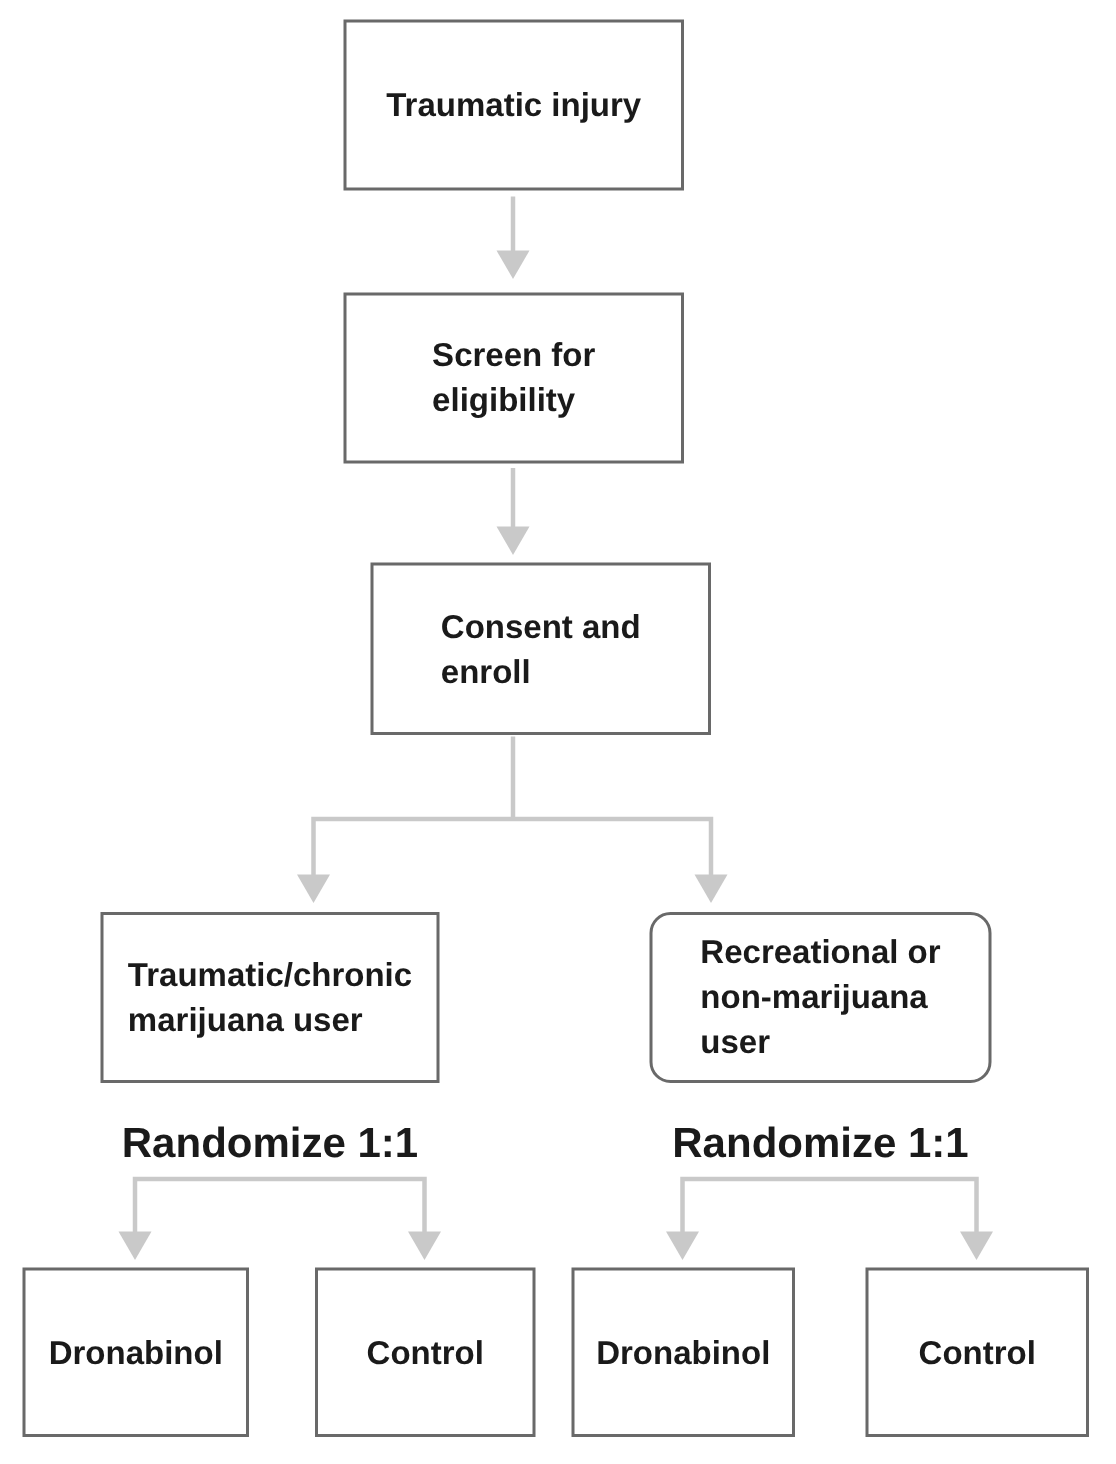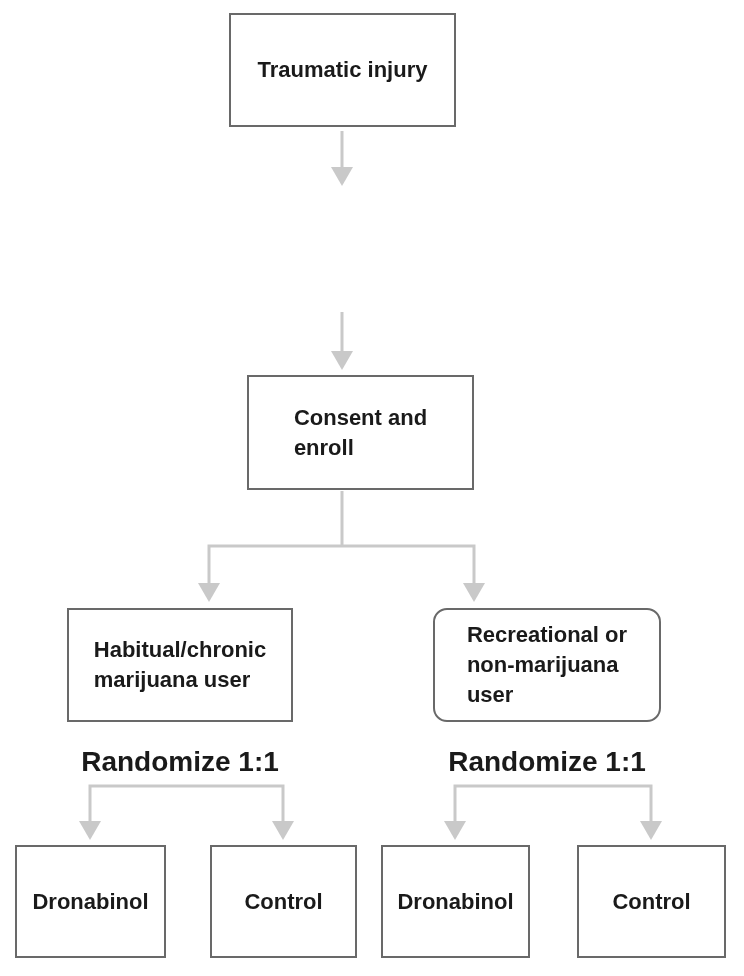--- a/index.html
+++ b/index.html
@@ -90,25 +90,27 @@
 
     <g>
       <path class="edge" d="M455,822 V786 H651 V822"></path>
       <polygon class="arrowhead" points="444,821 466,821 455,840"></polygon>
       <polygon class="arrowhead" points="640,821 662,821 651,840"></polygon>
     </g>
   </svg>
 
   <div class="node" id="n-traumatic">Traumatic injury</div>
 
+  <div class="node" id="n-screen">Screen for
+eligibility</div>
 
   <div class="node" id="n-consent">Consent and
 enroll</div>
 
-  <div class="node" id="n-habitual">Habitual/chronic
+  <div class="node" id="n-habitual">Traumatic/chronic
 marijuana user</div>
 
   <div class="node" id="n-recreational">Recreational or
 non-marijuana
 user</div>
 
   <div class="annotation" id="ann-left">Randomize 1:1</div>
 
   <div class="annotation" id="ann-right">Randomize 1:1</div>
 

